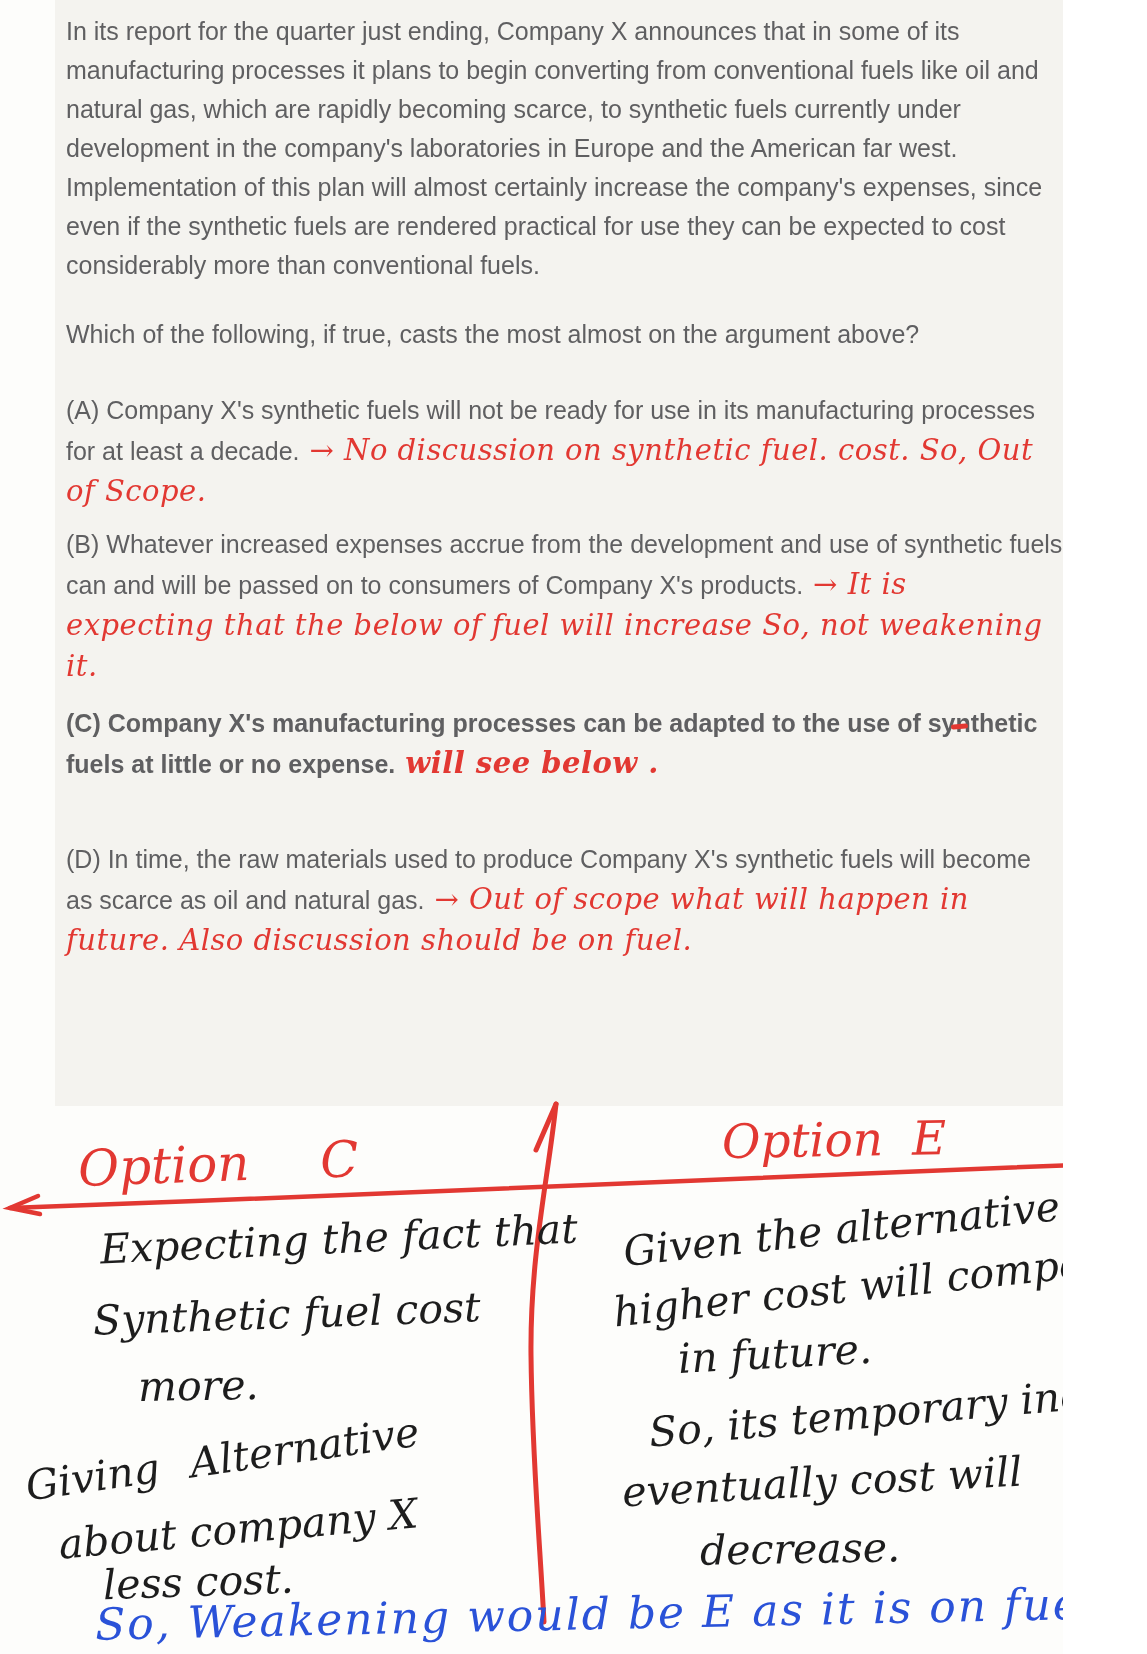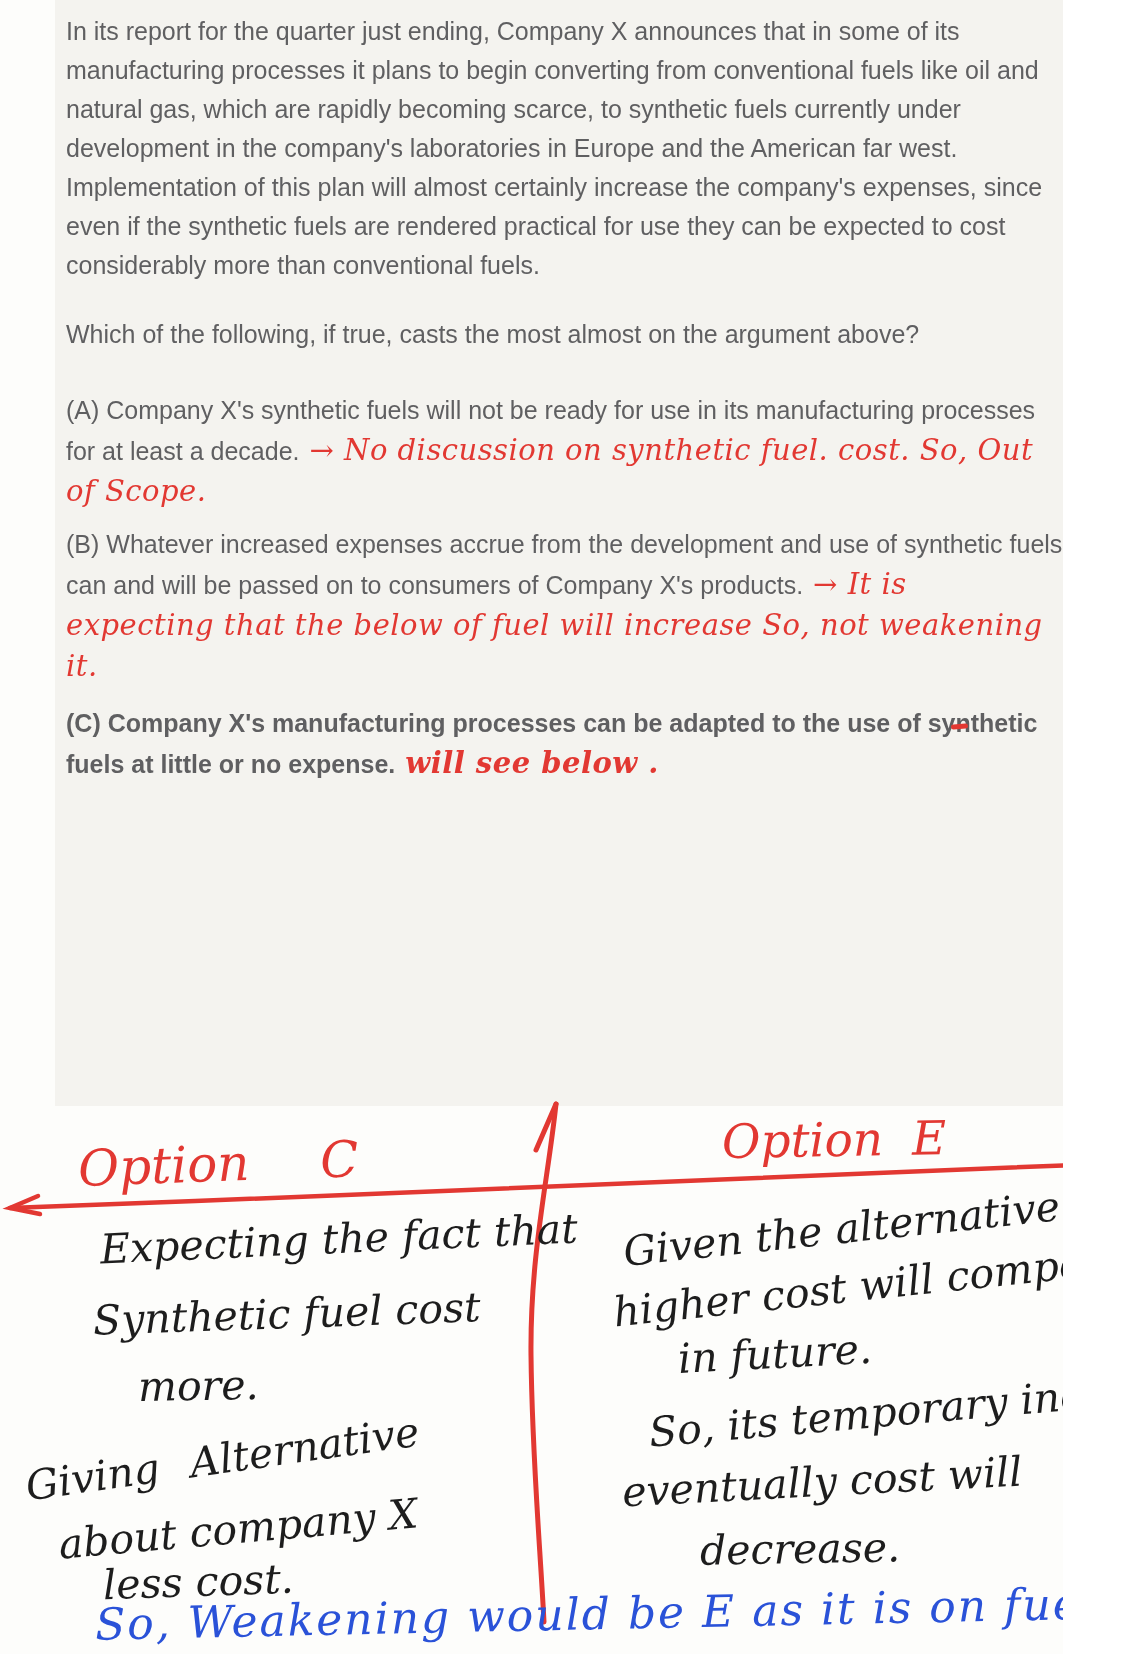--- a/index.html
+++ b/index.html
@@ -86,20 +86,21 @@
   <div class="question-card">
     <p>In its report for the quarter just ending, Company X announces that in some of its manufacturing processes it plans to begin converting from conventional fuels like oil and natural gas, which are rapidly becoming scarce, to synthetic fuels currently under development in the company's laboratories in Europe and the American far west. Implementation of this plan will almost certainly increase the company's expenses, since even if the synthetic fuels are rendered practical for use they can be expected to cost considerably more than conventional fuels.</p>
     <p class="prompt">Which of the following, if true, casts the most almost on the argument above?</p>
 
     <p class="option opt-a"><span>(A)</span> <span>Company X's synthetic fuels will not be ready for use in its manufacturing processes for at least a decade.</span><span class="ink note">→ No discussion on synthetic fuel. cost. So, Out of Scope.</span></p>
 
     <p class="option opt-b"><span>(B)</span> <span>Whatever increased expenses accrue from the development and use of synthetic fuels can and will be passed on to consumers of Company X's products.</span><span class="ink note">→ It is expecting that the below of fuel will increase So, not weakening it.</span></p>
 
     <p class="option opt-c"><span>(C)</span> <span>Company X's manufacturing processes can be adapted to the use of synthetic fuels at little or no expense.</span><span class="ink note">will see below .</span></p>
 
+    <p class="option opt-d"><span>(D)</span> <span>In time, the raw materials used to produce Company X's synthetic fuels will become as scarce as oil and natural gas.</span><span class="ink note">→ Out of scope what will happen in future. Also discussion should be on fuel.</span></p>
 
   </div>
 
   <div class="dash dash-red"></div>
   <div class="dash dash-black"></div>
 
   <svg class="strokes" width="1147" height="1654" viewBox="0 0 1147 1654">
     <path d="M 10 1208 C 400 1194, 800 1176, 1146 1162" fill="none" stroke="#e23832" stroke-width="4.5" stroke-linecap="round"></path>
     <path d="M 38 1196 L 10 1208 L 40 1214" fill="none" stroke="#e23832" stroke-width="4.5" stroke-linecap="round"></path>
     <path d="M 556 1104 C 548 1180, 530 1255, 531 1355 C 532 1455, 540 1545, 544 1622" fill="none" stroke="#e23832" stroke-width="5" stroke-linecap="round"></path>

